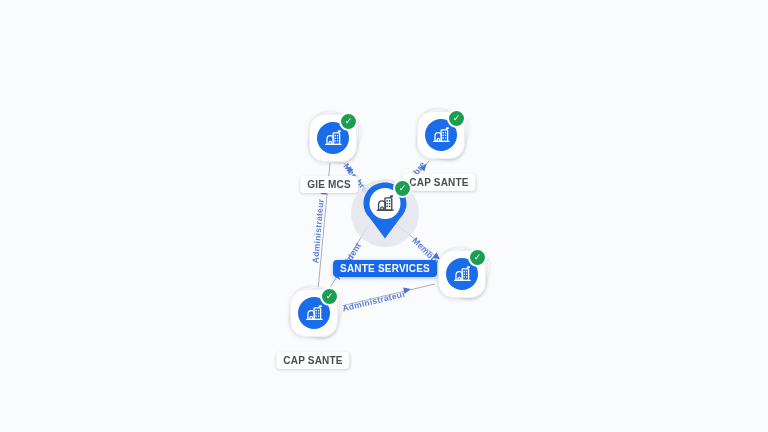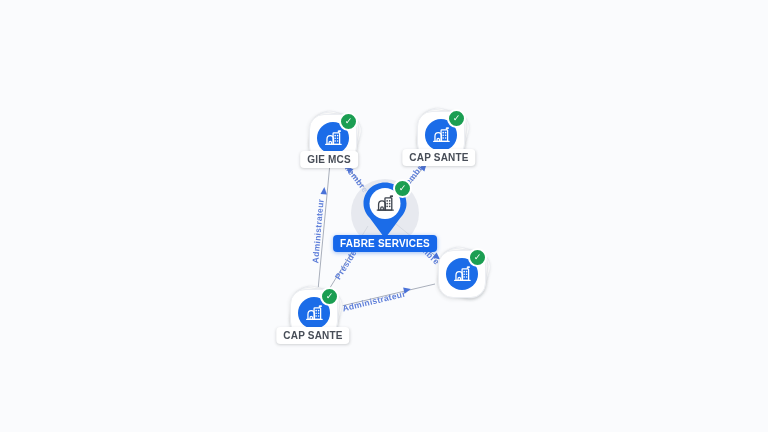--- a/index.html
+++ b/index.html
@@ -40,20 +40,21 @@
     box-sizing:content-box;
   }
   
   .tag{
     position:absolute;transform:translateX(-50%);
     background:#ffffff;border-radius:4px;
     box-shadow:0 1px 3px rgba(60,64,67,.22);
     padding:3px 7px;white-space:nowrap;
     font-size:10px;font-weight:600;color:#474d57;letter-spacing:.2px;
     cursor:pointer;
+    margin-top:25px;
   }
   .tag.primary{
     background:#1667ea;color:#ffffff;box-shadow:0 1px 4px rgba(22,103,234,.4);
   }
   
   .halo{
     position:absolute;left:351px;top:179px;width:68px;height:68px;border-radius:50%;
     background:rgba(225,228,234,.78);
   }
   .pin-badge{left:auto;right:-3px;top:-2px;position:absolute;}
@@ -142,21 +143,21 @@
   <div class="pin-wrap">
     <svg width="48" height="60" viewBox="0 0 48 60">
       <path d="M24,1.5 C11.8,1.5 2.5,10.8 2.5,22.5 c0,5.8 2.6,10.6 6.3,14.6 L24,57.5 L39.2,37.1 c3.7,-4 6.3,-8.8 6.3,-14.6 C45.5,10.8 36.2,1.5 24,1.5 Z" fill="#1b6ce8"></path>
       <circle cx="24" cy="22.5" r="15.5" fill="#ffffff"></circle>
       <g transform="translate(14.5,13) scale(1.1)" color="#3f454e">
         <use href="#building-icon"></use>
       </g>
     </svg>
     <div class="badge pin-badge">✓</div>
   </div>
-  <div class="tag primary" style="left:385px;top:235px">FABRE SERVICES</div>
+  <div class="tag primary" style="left:385px;top:235px">SANTE SERVICES</div>
 
   <div class="node" style="left:290px;top:289px">
     <div class="layer l2"></div>
     <div class="layer l1"></div>
     <div class="card">
       <div class="circle">
         <svg class="b-icon" viewBox="0 0 18 18">
             <use href="#building-icon"></use>
           </svg>
       </div>

